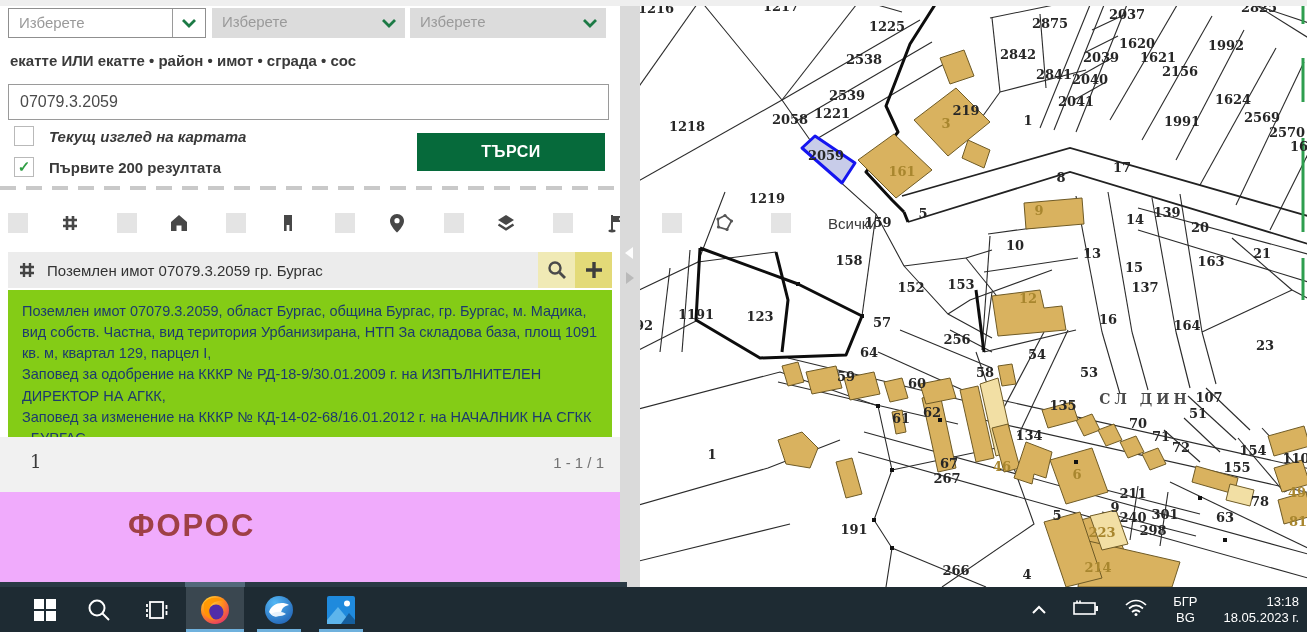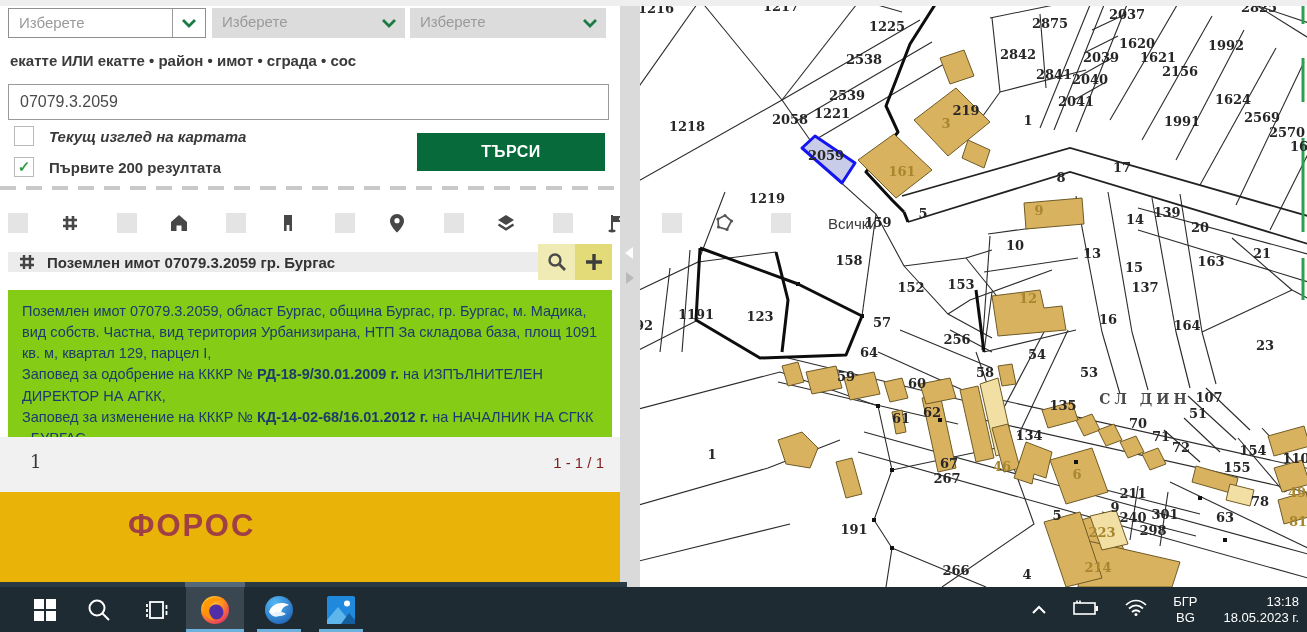--- a/index.html
+++ b/index.html
@@ -28,36 +28,36 @@
   .search-btn{position:absolute;left:417px;top:133px;width:188px;height:38px;background:#066a3b;border:none;
       color:#fff;font-size:16px;font-weight:bold;letter-spacing:.5px;cursor:pointer;font-family:"Liberation Sans",sans-serif;}
   .dashes{position:absolute;left:0;top:186px;width:620px;height:4px;
       background:repeating-linear-gradient(90deg,#c9c9c9 0 16px,transparent 16px 26px);}
 
   .filter-row{position:absolute;left:8px;top:206px;height:34px;display:flex;align-items:center;gap:22px;}
   .fcb{width:20px;height:20px;background:#e4e4e4;margin-right:9px;}
   .ficon{width:22px;height:22px;margin-right:14px;display:flex;align-items:center;justify-content:center;}
   .fall{font-size:15px;color:#3a3a3a;margin-left:6px;}
 
-  .result-row{position:absolute;left:8px;top:252px;width:604px;height:20px;background:#ececec;
-      display:flex;align-items:center;font-weight:bold;}
+  .result-row{position:absolute;left:8px;top:252px;width:604px;height:36px;background:#ececec;
+      display:flex;align-items:center;}
   .result-row .gicon{margin:0 10px 0 9px;display:flex;}
   .result-text{font-size:15px;color:#333;flex:1;}
   .rbtn{width:37px;height:36px;display:flex;align-items:center;justify-content:center;border:none;cursor:pointer;padding:0;}
   .rbtn.mag{background:#f0eab5;} .rbtn.plus{background:#e3da78;}
 
   .info{position:absolute;left:8px;top:290px;width:576px;min-height:123px;background:#84cc16;
       color:#1d3a6e;font-size:14.5px;line-height:1.46;padding:11px 14px;}
   .info .blk{display:block;}
-  .info b{font-weight:bold;}
+  .info b{font-weight:normal;}
 
   .pagination{position:absolute;left:0;top:437px;width:620px;height:55px;background:#f1f1f1;}
   .pnum{position:absolute;left:30px;top:14px;font-family:"DejaVu Serif",serif;font-size:18px;color:#3a3a3a;}
-  .prange{position:absolute;right:16px;top:17px;font-size:15px;color:#7f1d1d;}
-  .footer{position:absolute;left:0;top:492px;width:624px;height:114px;background:#eab308;}
+  .prange{position:absolute;right:16px;top:17px;font-size:15px;color:#737373;}
+  .footer{position:absolute;left:0;top:492px;width:624px;height:114px;background:#f0abfc;}
   .logo{position:absolute;left:128px;top:16px;font-size:31px;font-weight:bold;letter-spacing:2px;color:#9f4046;}
   .hscroll{position:absolute;left:0;top:582px;width:627px;height:5px;background:#2a3a44;z-index:3;}
   .hthumb{position:absolute;left:185px;top:0;width:60px;height:5px;background:#53697a;}
 
   
   .divider{position:absolute;left:620px;top:0;width:20px;height:587px;background:#dadada;z-index:2;}
   .arrL{position:absolute;left:5px;top:247px;width:0;height:0;border:6px solid transparent;border-right:8px solid #fdfdfd;border-left:none;}
   .arrR{position:absolute;left:6px;top:272px;width:0;height:0;border:6px solid transparent;border-left:8px solid #b9b9b9;border-right:none;}
 
   

